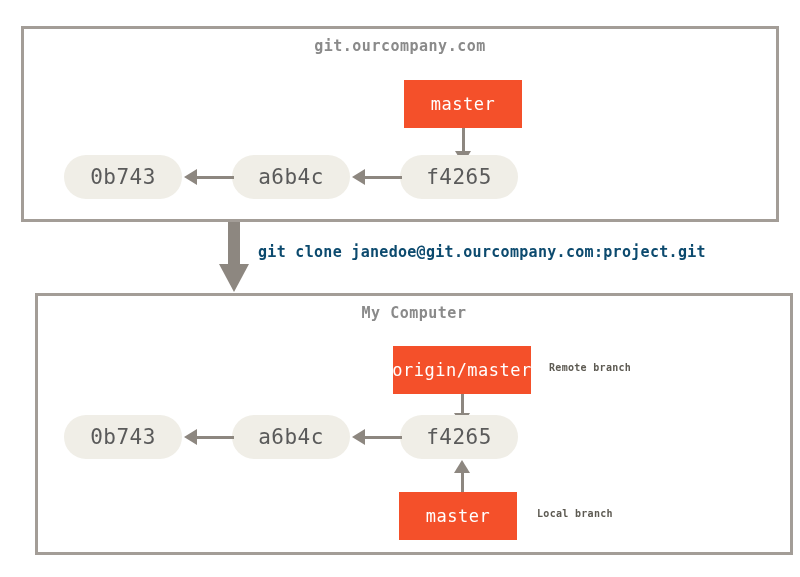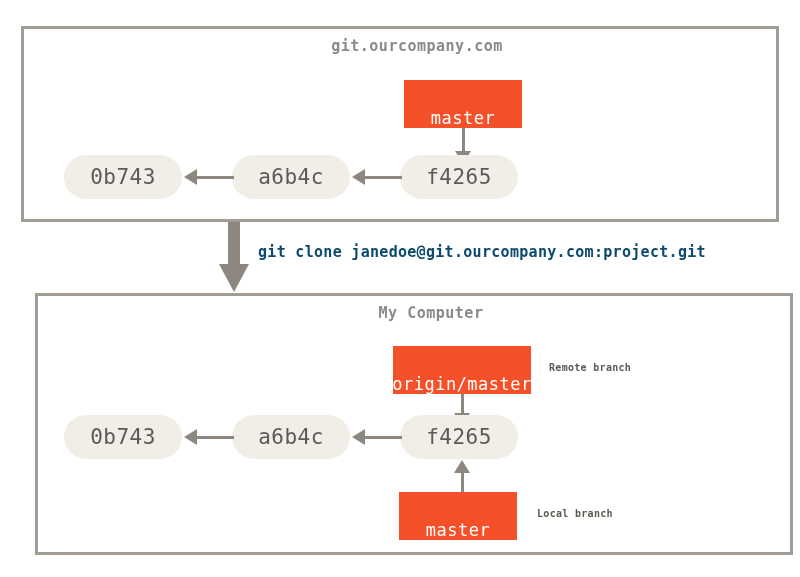--- a/index.html
+++ b/index.html
@@ -30,21 +30,20 @@
     position: absolute;
     width: 100%;
     text-align: center;
     top: 8px;
     left: 0;
     font-size: 15px;
     font-weight: bold;
     color: #8a8a8a;
     letter-spacing: 0.5px;
     white-space: nowrap;
-    padding-left: 17px;
   }
 
   
   .commit {
     position: absolute;
     width: 118px;
     height: 44px;
     border-radius: 22px;
     background: #f0eee7;
     color: #5a5a5a;
@@ -55,21 +54,21 @@
     letter-spacing: 0.5px;
   }
 
   
   .branch-box {
     position: absolute;
     background: #f4502a;
     color: #ffffff;
     font-size: 17px;
     display: flex;
-    align-items: flex-end;
+    align-items: center;
     justify-content: center;
     height: 48px;
     letter-spacing: 0.5px;
     white-space: nowrap;
   }
 
   
   .arrow-h, .arrow-v, .arrow-big {
     position: absolute;
   }

